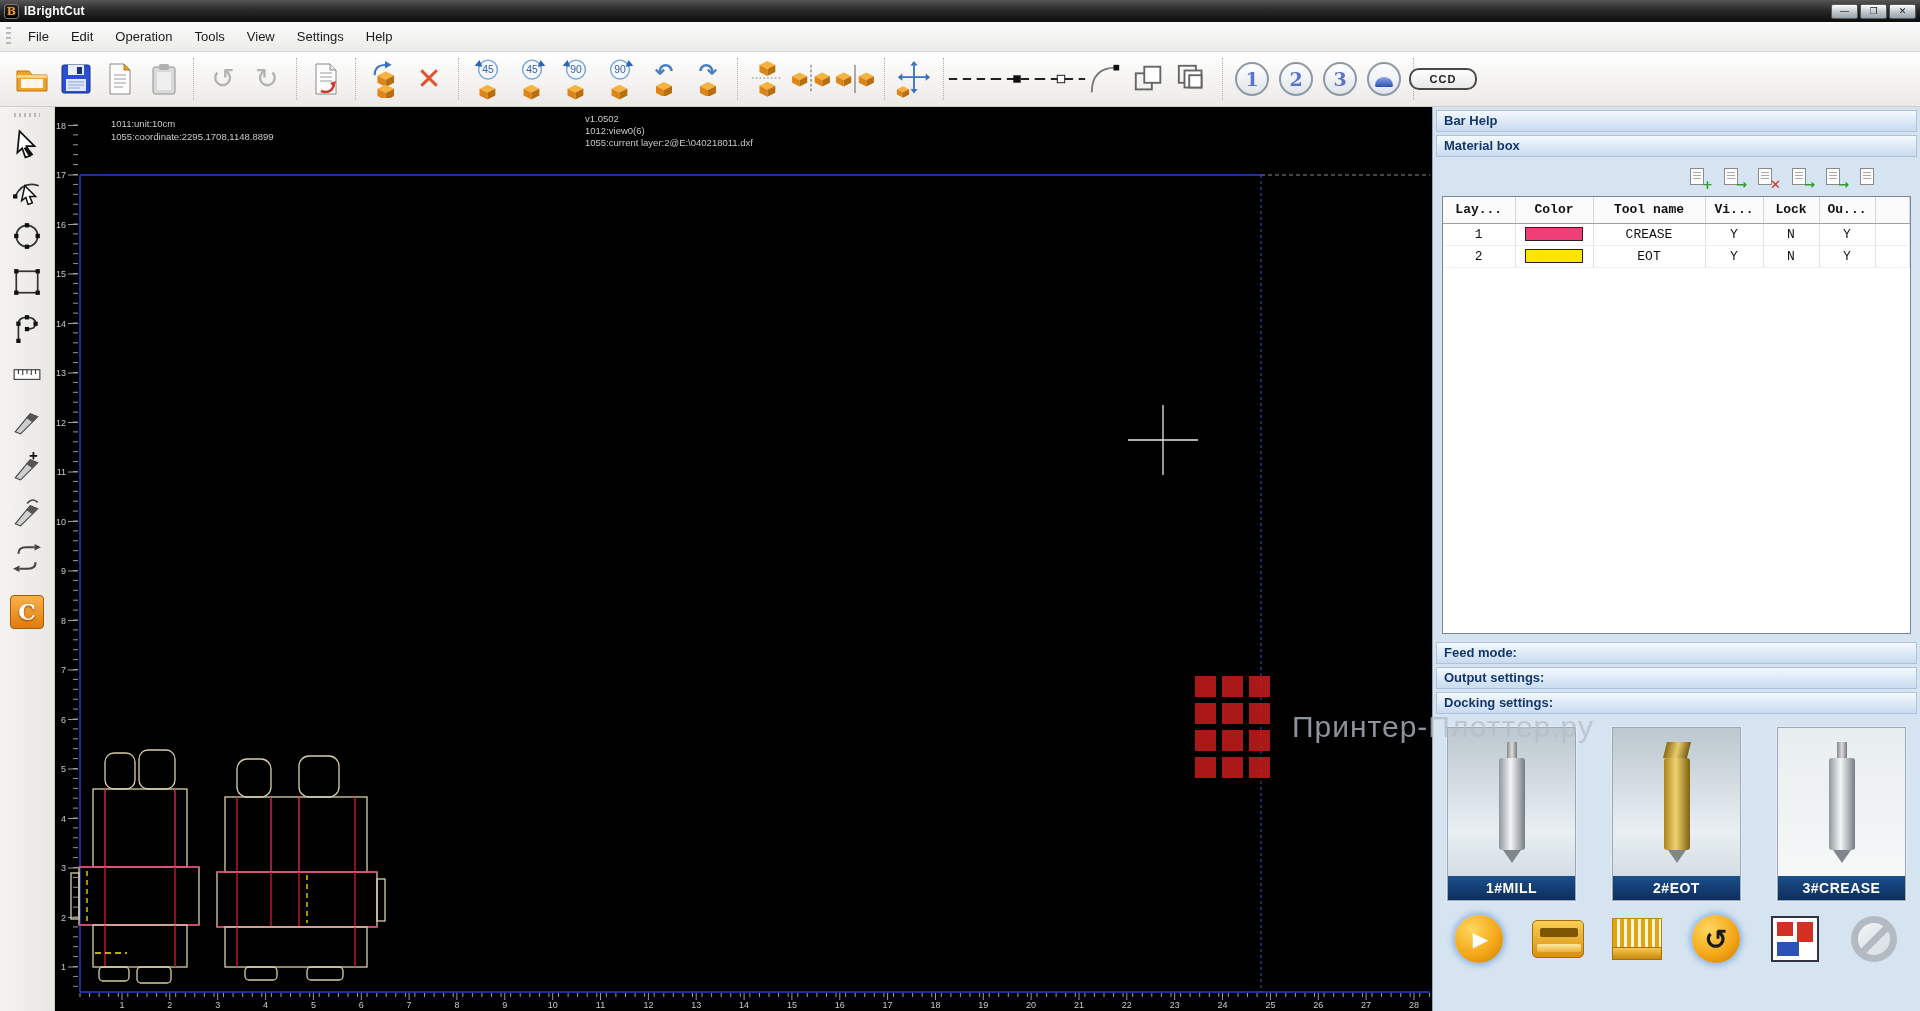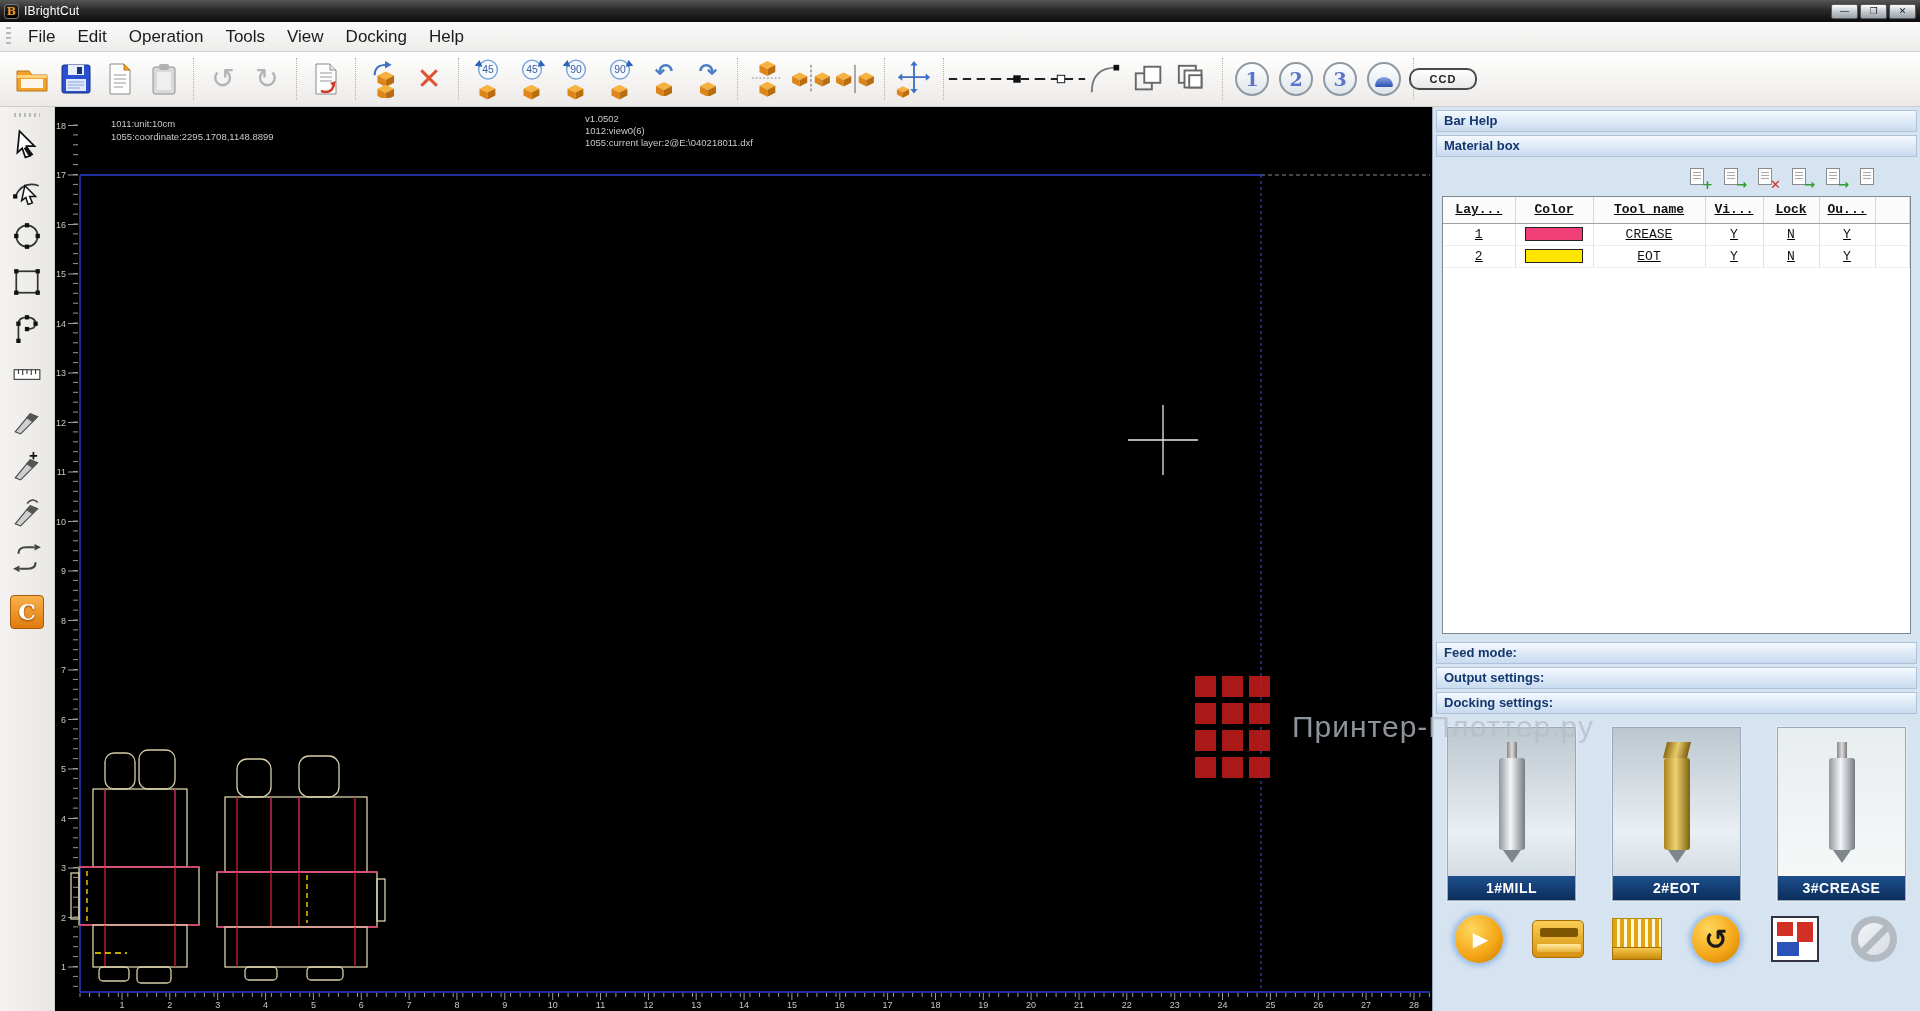--- a/index.html
+++ b/index.html
@@ -5,31 +5,31 @@
   * { margin:0; padding:0; box-sizing:border-box; }
   html,body { width:1920px; height:1011px; overflow:hidden; background:#000;
     font-family:"Liberation Sans", sans-serif; }
   
   .titlebar { height:22px; background:linear-gradient(#565656,#2a2a2a 45%,#0d0d0d);
     display:flex; align-items:center; color:#fff; font-size:12px; padding:0 4px; }
   .app-ico { width:15px; height:15px; background:linear-gradient(#2a2a2a,#000);
     border:1px solid #777; border-radius:3px; color:#f39a1e; font-weight:bold;
     font-size:11px; display:flex; align-items:center; justify-content:center; margin-right:5px;
     font-family:"DejaVu Serif", serif; }
-  .tb-title { flex:1; letter-spacing:.2px; }
+  .tb-title { flex:1; letter-spacing:.2px;font-weight:bold; }
   .win-btns { display:flex; gap:2px; }
   .win-btn { width:27px; height:15px; background:linear-gradient(#fdfdfd,#bfc6cc 55%,#9aa3ab);
     border:1px solid #5a5a5a; border-radius:2px; font-size:9px; line-height:13px;
     text-align:center; color:#222; cursor:default; }
   
   .menubar { height:30px; background:linear-gradient(#fafafa,#ececea); border-bottom:1px solid #d5d3d0;
     display:flex; align-items:center; padding-left:4px; }
   .drag-dots { width:5px; height:20px; margin:0 6px 0 2px;
     background:repeating-linear-gradient(to bottom,#b9b9b9 0 2px,transparent 2px 5px); }
-  .menu-item { font-size:17px; color:#1a1a1a; padding:5px 11px; }
+  .menu-item { font-size:13px; color:#1a1a1a; padding:5px 11px; }
   
   .toolbar { height:55px; background:linear-gradient(#ffffff,#eceae7); border-bottom:1px solid #cfcdc9;
     display:flex; align-items:center; padding-left:10px; }
   .tb-sep { width:0; height:42px; border-left:1px dotted #b3b1ad; margin:0 7px; }
   .tb-group { display:flex; align-items:center; }
   .tbi { width:44px; height:50px; display:flex; flex-direction:column; align-items:center;
     justify-content:center; position:relative; }
   .glyph { font-size:28px; line-height:28px; font-family:"DejaVu Sans",sans-serif; }
   .glyph.gray { color:#b3b3b3; }
   .glyph.red { color:#e0512e; font-weight:bold; font-size:30px; }
@@ -71,21 +71,21 @@
     background:linear-gradient(#f4f9fe,#c8dbf0); color:#14376e; font-weight:bold;
     font-size:13px; line-height:20px; padding-left:7px; }
   .layer-tools { display:flex; justify-content:flex-end; gap:14px; padding:8px 38px 6px 0; height:36px; }
   .mini { position:relative; width:20px; height:20px; }
   .mdoc { position:absolute; left:0; top:0; width:14px; height:17px; background:#fcfcfc;
     border:1px solid #8a8a8a; box-shadow:inset 0 0 0 1px #fff; }
   .mdoc::after { content:""; position:absolute; left:2px; top:3px; width:8px; height:9px;
     background:repeating-linear-gradient(to bottom,#aaa 0 1px,transparent 1px 3px); }
   .mg { position:absolute; right:-3px; bottom:-3px; font-size:13px; font-weight:bold; line-height:12px;
     font-family:"DejaVu Sans",sans-serif; }
-  .tablewrap { background:#fff; border:1px solid #7d8792; margin:0 7px; height:438px; overflow:hidden;text-decoration:underline; }
+  .tablewrap { background:#fff; border:1px solid #7d8792; margin:0 7px; height:438px; overflow:hidden; }
   table.layers { border-collapse:collapse; width:100%; font-family:"Liberation Mono",monospace;
     font-size:13px; color:#111; }
   table.layers th { font-weight:bold; height:26px; border-bottom:1px solid #9aa2aa;
     border-right:1px solid #d8d8d8; background:#fbfbfb; }
   table.layers td { height:22px; text-align:center; border-right:1px solid #e2e2e2;
     border-bottom:1px solid #eee; }
   .swatch { width:58px; height:14px; border:1px solid #222; margin:0 auto; }
   
   .dock-area { flex:1; padding:10px 12px 16px; }
   .cards { display:flex; justify-content:space-between; }
@@ -145,21 +145,21 @@
 </div>
 
 <div class="menubar">
   <div class="drag-dots"></div>
   <div id="menu-items" style="display:flex">
       <div class="menu-item">File</div>
       <div class="menu-item">Edit</div>
       <div class="menu-item">Operation</div>
       <div class="menu-item">Tools</div>
       <div class="menu-item">View</div>
-      <div class="menu-item">Docking</div>
+      <div class="menu-item">Settings</div>
       <div class="menu-item">Help</div>
     </div>
 </div>
 
 <div class="toolbar" id="toolbar">
     <div class="tb-group">
       <div class="tbi">
         <svg viewBox="0 0 36 36" width="36" height="36">
           <path d="M3 10h12l3 4h15v16H3z" fill="#f2a12d" stroke="#b87714"></path>
           <rect x="7" y="18" width="22" height="9" fill="#fff" opacity=".9"></rect>

